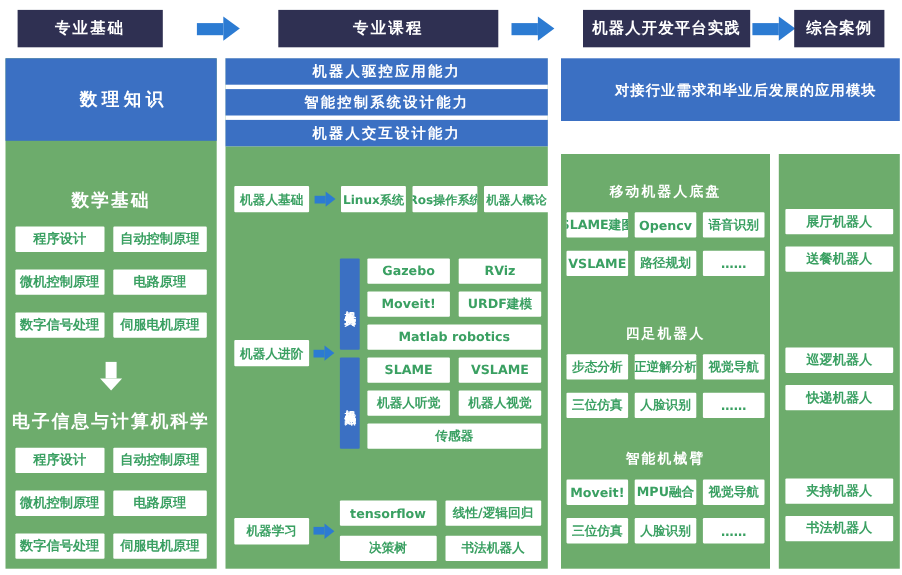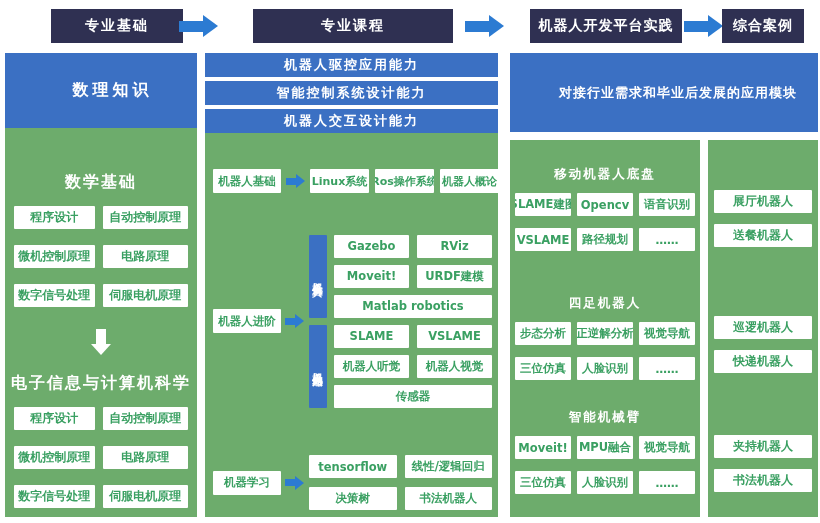--- a/index.html
+++ b/index.html
@@ -8,21 +8,21 @@
   }
   *{box-sizing:border-box; margin:0; padding:0;}
   html,body{width:820px; height:523px; background:#fff; overflow:hidden;
     font-family:"DejaVu Sans","Liberation Sans",sans-serif;}
   .stage{position:relative; width:820px; height:523px; background:#fff;}
 
   
   .flow-box{position:absolute; top:9px; height:34px; background:var(--navy);
     color:#fff; font-size:14px; font-weight:700; letter-spacing:2px;
     display:flex; align-items:center; justify-content:center; white-space:nowrap;}
-  .fb0{left:51px; width:132px;}
+  .fb0{left:16px; width:132px;}
   .fb1{left:253px; width:200px;}
   .fb2{left:530px; width:152px; letter-spacing:1px;}
   .fb3{left:722px; width:82px; letter-spacing:1px;}
   .harrow{position:absolute; top:15px; display:flex; align-items:center;}
   .harrow .bar{width:24px; height:11px; background:var(--arrow-blue);}
   .harrow .tip{width:0; height:0; border-top:11px solid transparent;
     border-bottom:11px solid transparent; border-left:15px solid var(--arrow-blue);}
   .ha0{left:179px;} .ha1{left:465px;} .ha2{left:684px;}
 
   
@@ -75,21 +75,21 @@
     border-radius:1px;}
   .g-rows{flex:1; display:flex; flex-direction:column; gap:7px;}
   .g-row{display:flex; gap:8px;}
   .g-row .wbox{flex:1; font-size:11.5px;}
   .ml-row{position:absolute; left:8px; right:6px; top:402px;
     display:flex; align-items:center; gap:5px;}
   .ml-grid{flex:1; display:flex; flex-direction:column; gap:9px;}
 
   
   .right-panel{position:absolute; left:510px; top:53px; width:308px; height:464px;}
-  .rp-header{height:79px; background:var(--header-blue); color:#fff; font-size:13px;
+  .rp-header{height:57px; background:var(--header-blue); color:#fff; font-size:13px;
     font-weight:700; letter-spacing:1px; display:flex; align-items:center;
     justify-content:center;padding-left:28px;}
   .rp-body{position:absolute; left:0; right:0; top:87px; bottom:0;
     display:flex; gap:8px;}
   .rp-left{width:190px; background:var(--panel-green);}
   .rp-title{text-align:center; color:#fff; font-size:12.5px; font-weight:700;
     letter-spacing:2px;}
   .t0{margin-top:26px;} .t1{margin-top:44px;} .t2{margin-top:29px;}
   .rp-row{margin-top:10px; padding:0 5px; display:grid;
     grid-template-columns:1fr 1fr 1fr; gap:6px;}

